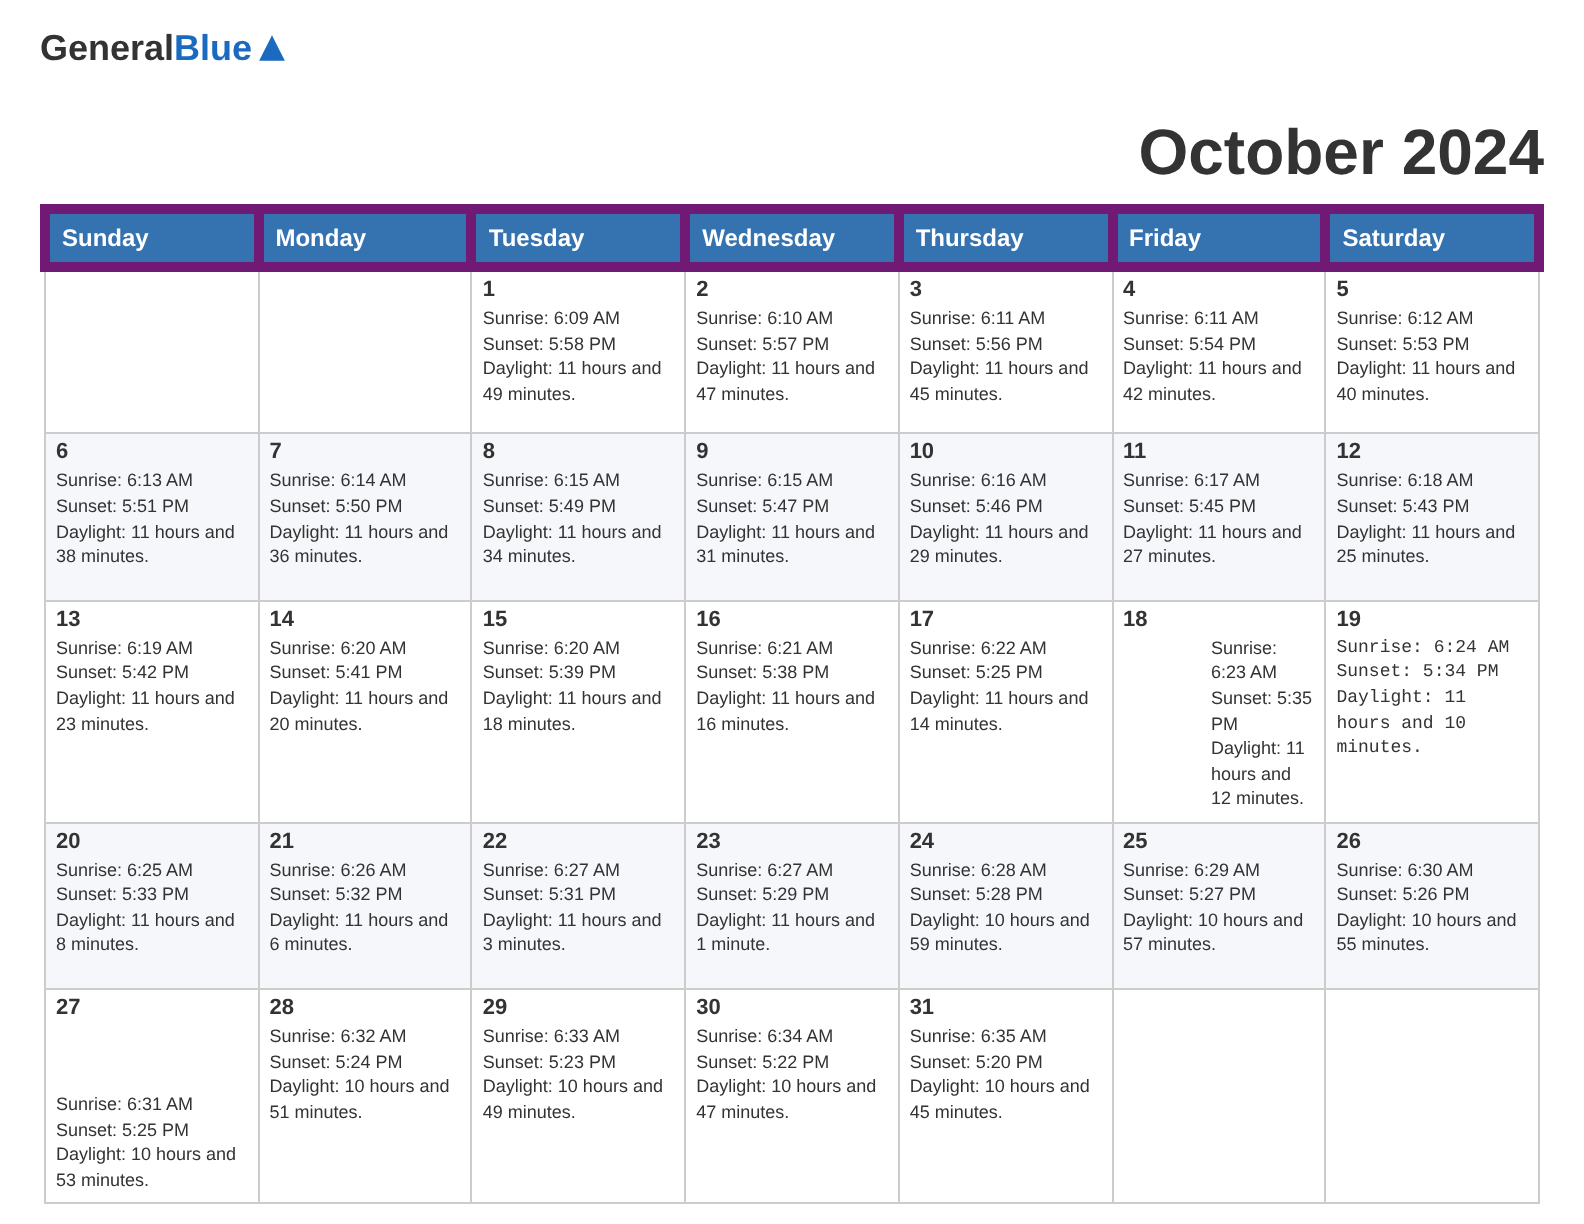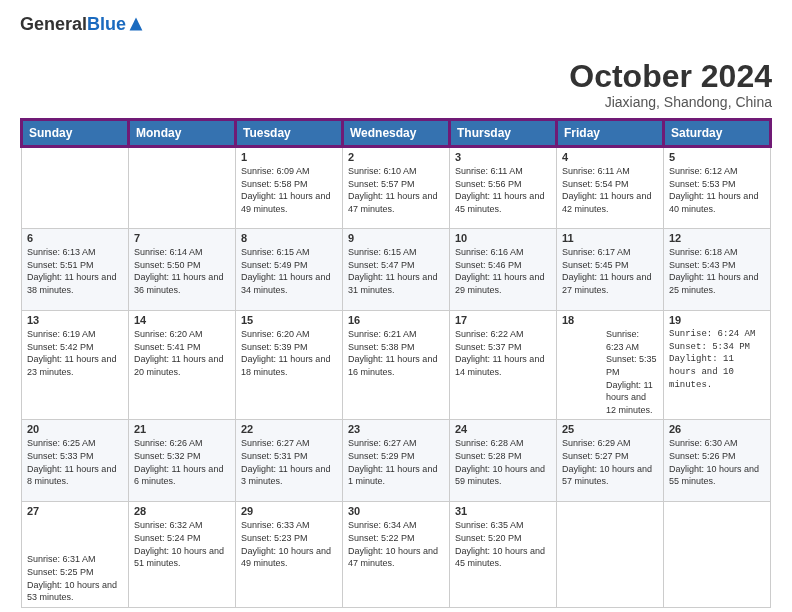--- a/index.html
+++ b/index.html
@@ -64,21 +64,21 @@
       border-collapse: collapse;
       flex: 1;
     }
     .calendar-table th {
       background-color: #3572b0;
       color: #fff;
       font-size: 12px;
       font-weight: bold;
       padding: 5px 6px;
       text-align: left;
-      border: 3px solid #701a75;
+      border: 5px solid #701a75;
     }
     .calendar-table td {
       border: 1px solid #ccc;
       vertical-align: top;
       padding: 3px 5px;
       font-size: 9.5px;
       color: #333;
       background: #fff;
       width: calc(100% / 7);
       height: 82px;
@@ -110,21 +110,20 @@
       <div class="logo-text">
         <span class="logo-general">General</span>
         <span class="logo-blue">Blue</span>
         <svg class="logo-icon" viewBox="0 0 20 20">
           <polygon points="2,18 10,2 18,18" fill="#1a6abf"></polygon>
         </svg>
       </div>
     </div>
     <div class="title-block">
       <div class="month-title">October 2024</div>
-      <div class="subtitle">Jiaxiang, Shandong, China</div>
     </div>
   </div>
 
   <table class="calendar-table">
     <thead>
       <tr>
       <th>Sunday</th>
           <th>Monday</th>
           <th>Tuesday</th>
           <th>Wednesday</th>
@@ -233,21 +232,21 @@
           </td>
           <td>
             <span class="day-number">16</span>
             <div class="day-info" style="white-space: pre-line;">Sunrise: 6:21 AM
 Sunset: 5:38 PM
 Daylight: 11 hours and 16 minutes.</div>
           </td>
           <td>
             <span class="day-number">17</span>
             <div class="day-info" style="white-space: pre-line;">Sunrise: 6:22 AM
-Sunset: 5:37 PM
+Sunset: 5:25 PM
 Daylight: 11 hours and 14 minutes.</div>
           </td>
           <td>
             <span class="day-number">18</span>
             <div class="day-info" style="white-space: pre-line; margin-left: 44px;">Sunrise: 6:23 AM
 Sunset: 5:35 PM
 Daylight: 11 hours and 12 minutes.</div>
           </td>
           <td>
             <span class="day-number">19</span>

